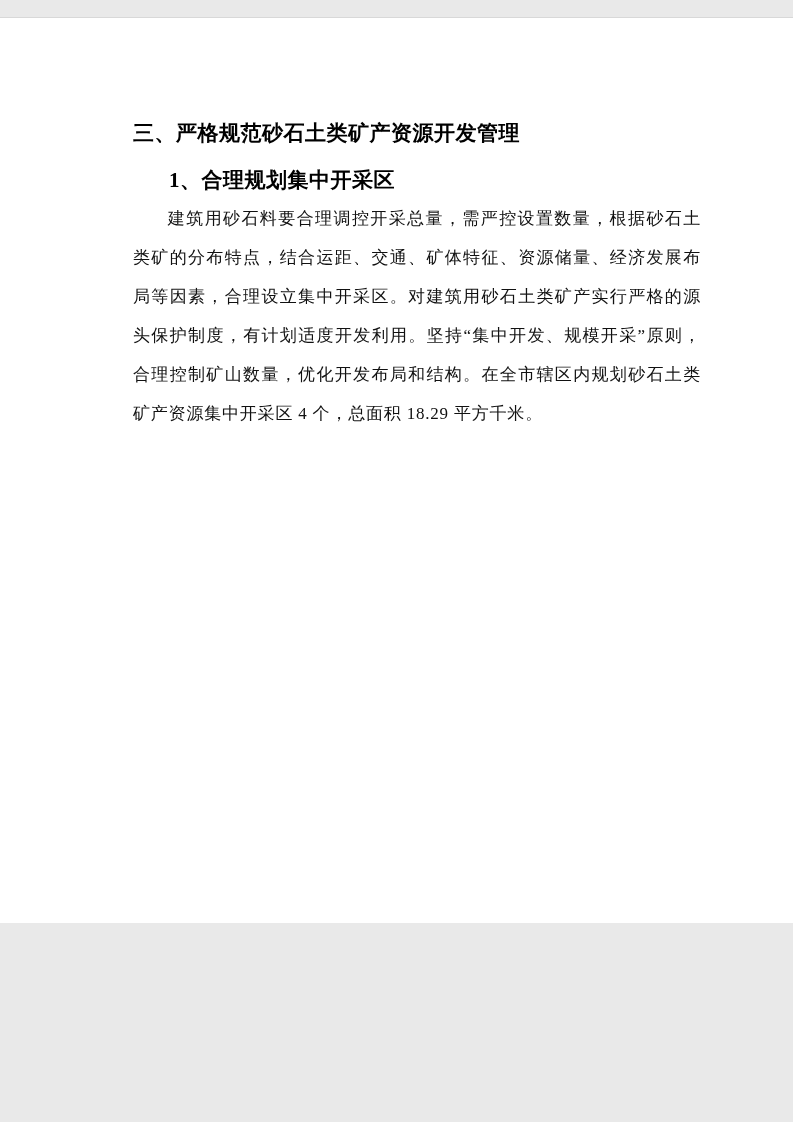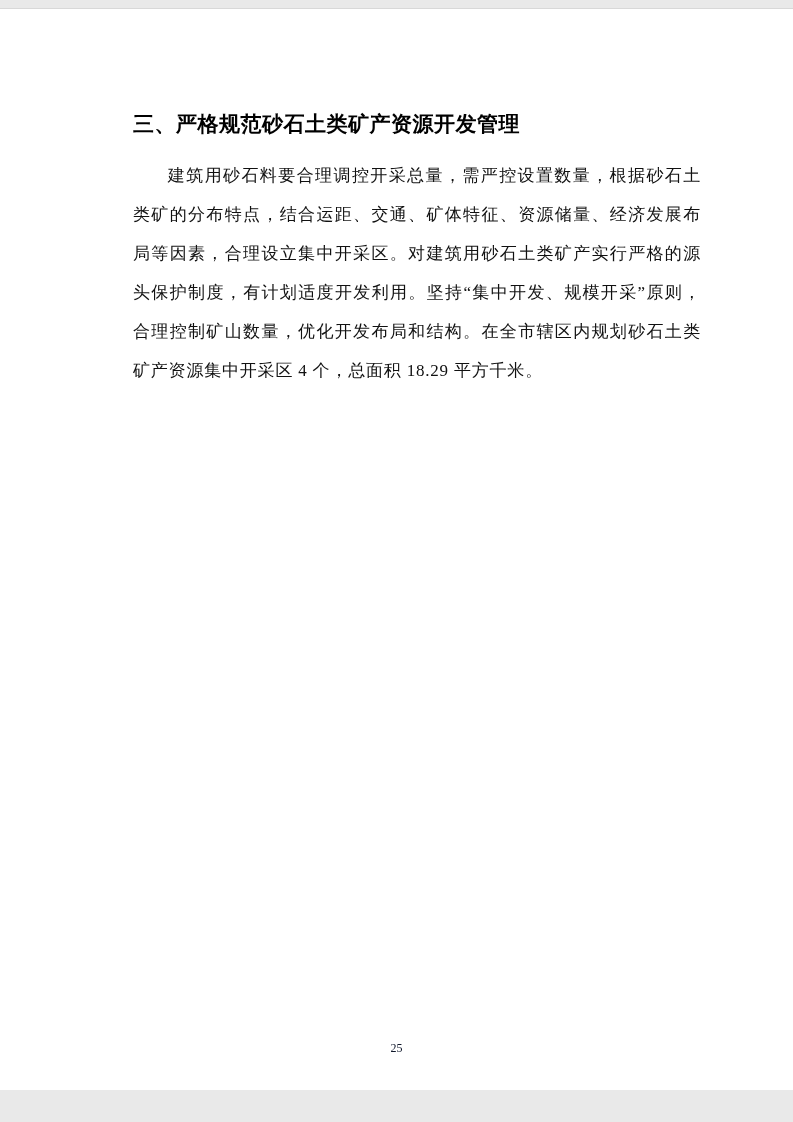--- a/index.html
+++ b/index.html
@@ -4,22 +4,22 @@
 <style>
   * { box-sizing: border-box; }
   html, body {
     margin: 0;
     padding: 0;
     background: #e9e9e9;
   }
   .page {
     position: relative;
     width: 793px;
-    height: 1082px;
-    margin: 8px auto;
+    height: 906px;
+    margin: 17px auto;
     background: #ffffff;
     font-family: "Liberation Serif", "DejaVu Serif", serif;
     color: #000000;
     overflow: hidden;
     border-top: 1px solid #d8d8d8;
   }
   .content {
     position: absolute;
     left: 133px;
     top: 100px;
@@ -65,20 +65,21 @@
   }
 </style>
 </head>
 <body>
 
 <div class="page">
   <div class="content">
 
     <h1 class="section-heading">三、严格规范砂石土类矿产资源开发管理</h1>
 
+    <h2 class="sub-heading">1、合理规划集中开采区</h2>
     <p class="para">建筑用砂石料要合理调控开采总量，需严控设置数量，根据砂石土类矿的分布特点，结合运距、交通、矿体特征、资源储量、经济发展布局等因素，合理设立集中开采区。对建筑用砂石土类矿产实行严格的源头保护制度，有计划适度开发利用。坚持“集中开发、规模开采”原则，合理控制矿山数量，优化开发布局和结构。在全市辖区内规划砂石土类矿产资源集中开采区 4 个，总面积 18.29 平方千米。</p>
 
 
 
   </div>
 
   <div class="page-number">25</div>
 </div>
 
 </body></html>

